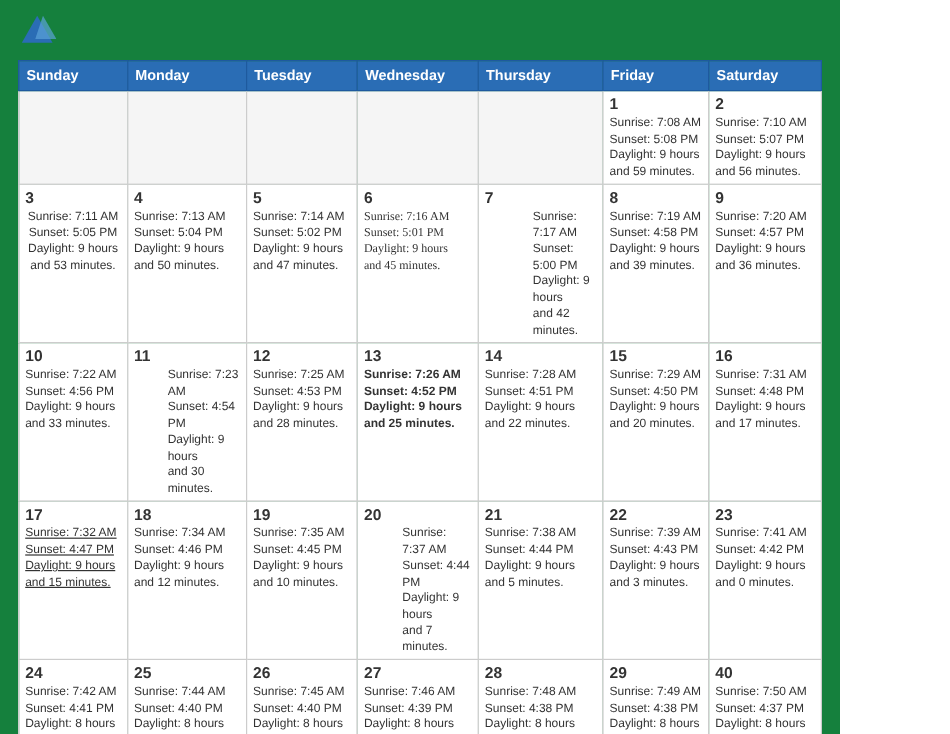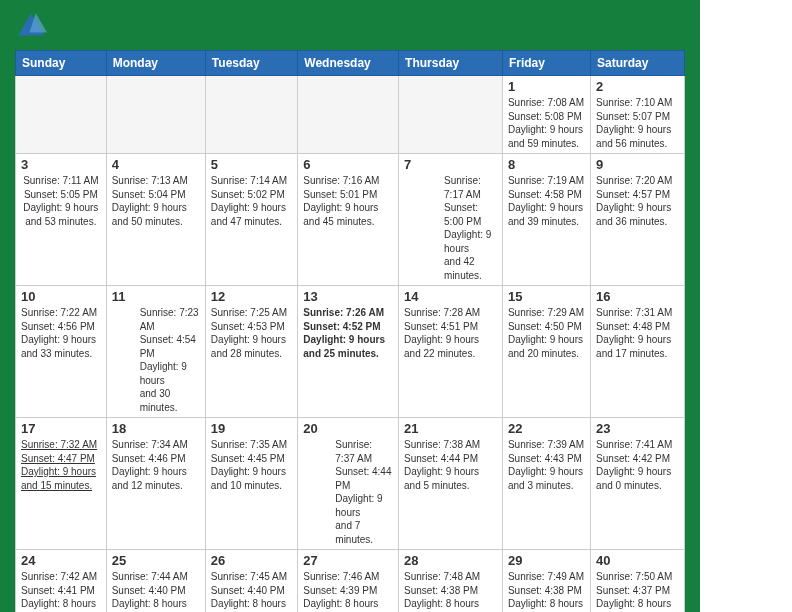--- a/index.html
+++ b/index.html
@@ -172,21 +172,21 @@
           </td>
           <td>
             <span class="day-number">5</span>
             <div class="day-info" style="white-space: pre-line;">Sunrise: 7:14 AM
 Sunset: 5:02 PM
 Daylight: 9 hours
 and 47 minutes.</div>
           </td>
           <td>
             <span class="day-number">6</span>
-            <div class="day-info" style="white-space: pre-line;">Sunrise: 7:16 AM
+            <div class="day-info" style="white-space: pre-line; font-family: Liberation Serif, serif;">Sunrise: 7:16 AM
 Sunset: 5:01 PM
 Daylight: 9 hours
 and 45 minutes.</div>
           </td>
           <td>
             <span class="day-number">7</span>
             <div class="day-info" style="white-space: pre-line; margin-left: 40px;">Sunrise: 7:17 AM
 Sunset: 5:00 PM
 Daylight: 9 hours
 and 42 minutes.</div>

